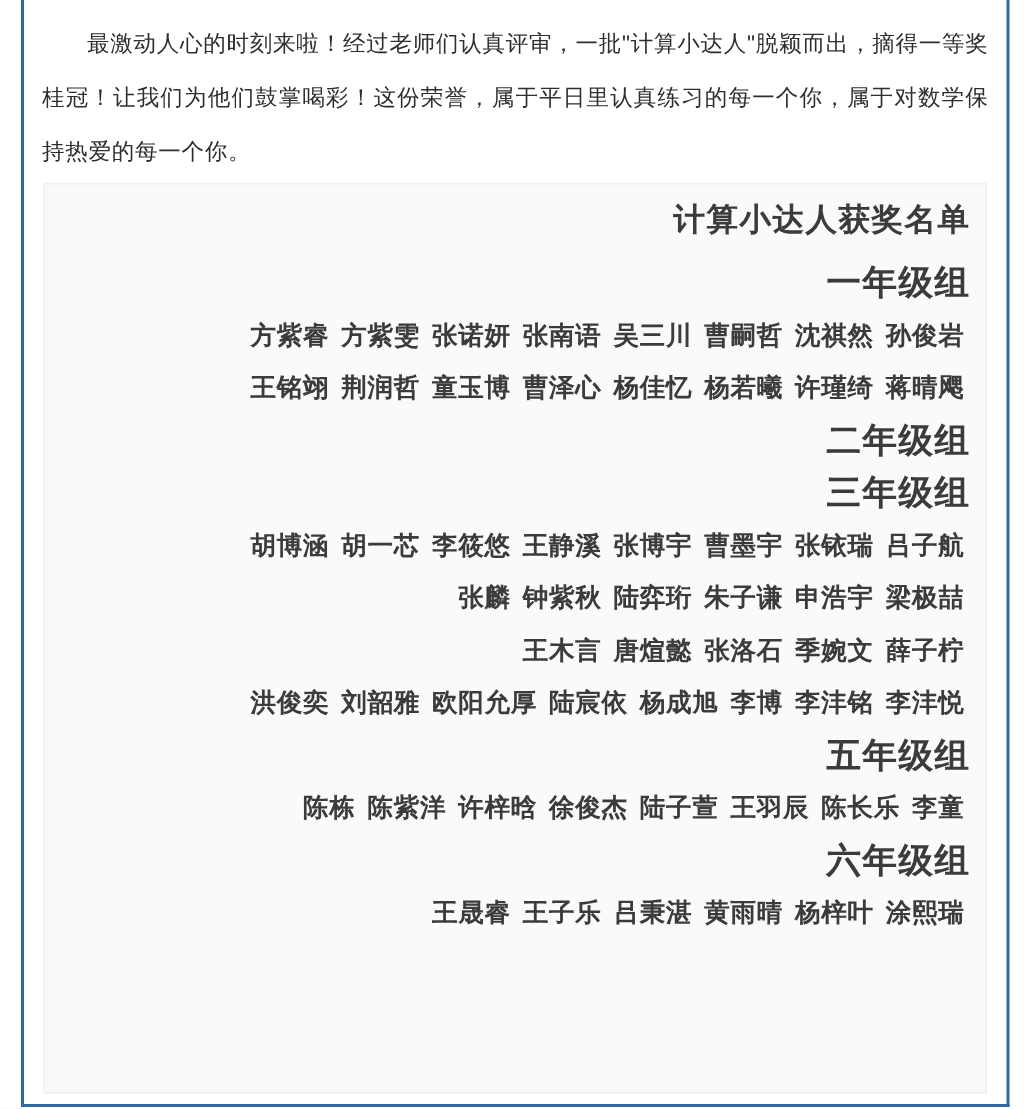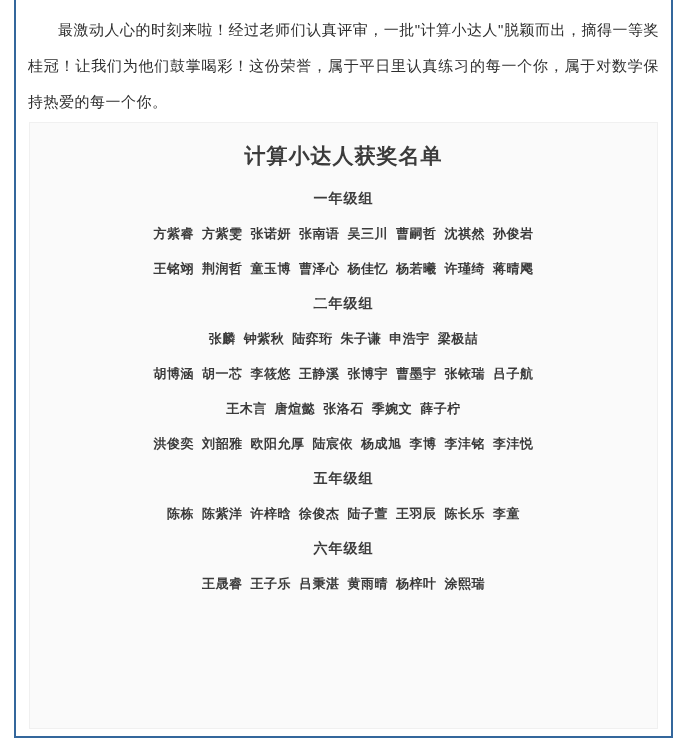--- a/index.html
+++ b/index.html
@@ -35,40 +35,40 @@
     line-height:36px;
     color:var(--intro-text);
     text-align:justify;
     text-indent:2em;
     letter-spacing:0.5px;
   }
   .award-card{
     margin:2px 13px 0 13px;
     background:var(--card-bg);
     border:1px solid var(--card-border);
-    padding:16px 10px 20px 10px;
+    padding:6px 10px 20px 10px;
     min-height:607px;
-    text-align:center;
+    text-align:right;
     color:var(--card-text);
     font-family:"Liberation Serif","DejaVu Serif",serif;
     font-weight:bold;
   }
   .award-title{
     font-size:21px;
     line-height:35px;
     margin-bottom:7px;
     letter-spacing:1px;
   }
   .group-label{
-    font-size:14px;
+    font-size:23px;
     line-height:35px;
     letter-spacing:1px;
   }
   .name-row{
-    font-size:13px;
+    font-size:17px;
     line-height:35px;
     white-space:nowrap;
   }
   .winner-name{
     display:inline-block;
     margin:0 4px;
     letter-spacing:0.5px;
   }
 </style>
 </head>
@@ -77,22 +77,23 @@
 <div class="frame">
   <p class="intro">最激动人心的时刻来啦！经过老师们认真评审，一批"计算小达人"脱颖而出，摘得一等奖桂冠！让我们为他们鼓掌喝彩！这份荣誉，属于平日里认真练习的每一个你，属于对数学保持热爱的每一个你。</p>
 
   <div class="award-card">
     <div class="award-title">计算小达人获奖名单</div>
     <div id="groups">
         <div class="group-label">一年级组</div>
         <div class="name-row"><span class="winner-name">方紫睿</span><span class="winner-name">方紫雯</span><span class="winner-name">张诺妍</span><span class="winner-name">张南语</span><span class="winner-name">吴三川</span><span class="winner-name">曹嗣哲</span><span class="winner-name">沈祺然</span><span class="winner-name">孙俊岩</span></div>
         <div class="name-row"><span class="winner-name">王铭翊</span><span class="winner-name">荆润哲</span><span class="winner-name">童玉博</span><span class="winner-name">曹泽心</span><span class="winner-name">杨佳忆</span><span class="winner-name">杨若曦</span><span class="winner-name">许瑾绮</span><span class="winner-name">蒋晴飔</span></div>
         <div class="group-label">二年级组</div>
+        <div class="group-label">三年级组</div>
+        <div class="name-row"><span class="winner-name">胡博涵</span><span class="winner-name">胡一芯</span><span class="winner-name">李筱悠</span><span class="winner-name">王静溪</span><span class="winner-name">张博宇</span><span class="winner-name">曹墨宇</span><span class="winner-name">张铱瑞</span><span class="winner-name">吕子航</span></div>
         <div class="name-row"><span class="winner-name">张麟</span><span class="winner-name">钟紫秋</span><span class="winner-name">陆弈珩</span><span class="winner-name">朱子谦</span><span class="winner-name">申浩宇</span><span class="winner-name">梁极喆</span></div>
-        <div class="name-row"><span class="winner-name">胡博涵</span><span class="winner-name">胡一芯</span><span class="winner-name">李筱悠</span><span class="winner-name">王静溪</span><span class="winner-name">张博宇</span><span class="winner-name">曹墨宇</span><span class="winner-name">张铱瑞</span><span class="winner-name">吕子航</span></div>
         <div class="name-row"><span class="winner-name">王木言</span><span class="winner-name">唐煊懿</span><span class="winner-name">张洛石</span><span class="winner-name">季婉文</span><span class="winner-name">薛子柠</span></div>
         <div class="name-row"><span class="winner-name">洪俊奕</span><span class="winner-name">刘韶雅</span><span class="winner-name">欧阳允厚</span><span class="winner-name">陆宸依</span><span class="winner-name">杨成旭</span><span class="winner-name">李博</span><span class="winner-name">李沣铭</span><span class="winner-name">李沣悦</span></div>
         <div class="group-label">五年级组</div>
         <div class="name-row"><span class="winner-name">陈栋</span><span class="winner-name">陈紫洋</span><span class="winner-name">许梓晗</span><span class="winner-name">徐俊杰</span><span class="winner-name">陆子萱</span><span class="winner-name">王羽辰</span><span class="winner-name">陈长乐</span><span class="winner-name">李童</span></div>
         <div class="group-label">六年级组</div>
         <div class="name-row"><span class="winner-name">王晟睿</span><span class="winner-name">王子乐</span><span class="winner-name">吕秉湛</span><span class="winner-name">黄雨晴</span><span class="winner-name">杨梓叶</span><span class="winner-name">涂熙瑞</span></div>
       </div>
   </div>
 </div>
 

